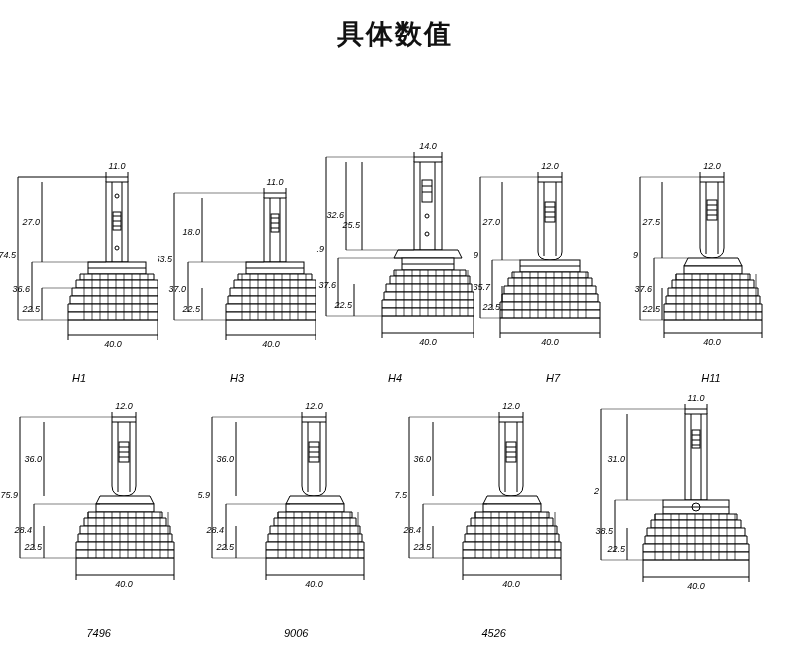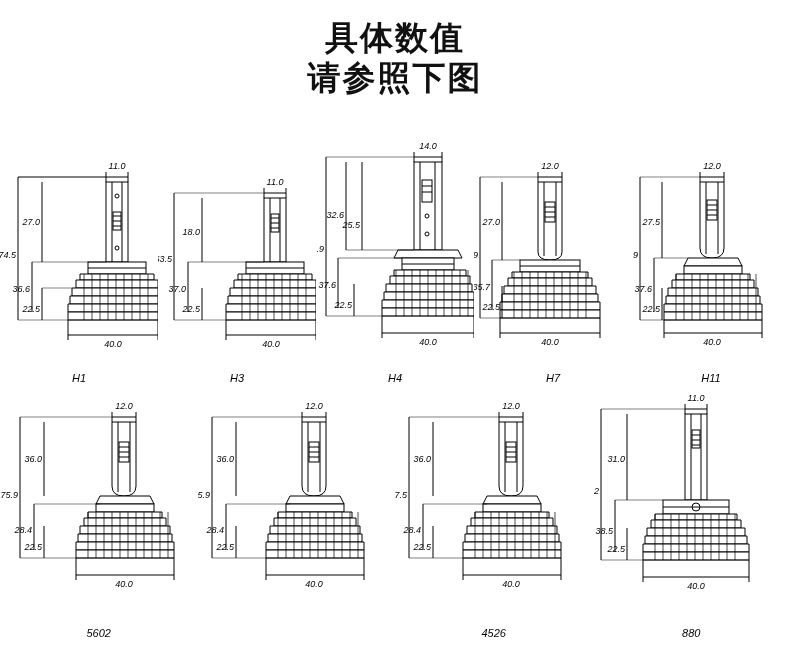--- a/index.html
+++ b/index.html
@@ -11,21 +11,21 @@
     position:relative;
     overflow:hidden;
   }
   #title{
     text-align:center;
     padding-top:18px;
     line-height:1.22;
   }
   #title .line{
     font-family:"DejaVu Sans", sans-serif;
-    font-size:33px;
+    font-size:27px;
     font-weight:bold;
     letter-spacing:2px;
     color:#111;
   }
   #grid{
     position:absolute;
     top:140px;left:0;
     width:790px;
   }
   .row{
@@ -51,21 +51,20 @@
     margin-top:12px;
   }
   .row2 .cell{height:255px;}
   text{font-family:"Liberation Sans", sans-serif;}
 </style>
 </head>
 <body>
 
 <div id="title">
   <div class="line">具体数值</div>
-  <div class="line">请参照下图</div>
 </div>
 
 <div id="grid">
 
   <div class="row row1">
 
     <div class="cell">
       <svg width="158" height="240" viewBox="0 0 158 240">
         <g stroke="#000" fill="none" stroke-width="1">
 
@@ -421,21 +420,21 @@
           <text x="124" y="19">12.0</text>
           <text x="124" y="197">40.0</text>
         </g>
         <g font-size="9" fill="#000" text-anchor="end">
           <text x="18" y="108">75.9</text>
           <text x="42" y="72">36.0</text>
           <text x="32" y="143">28.4</text>
           <text x="42" y="160">22.5</text>
         </g>
       </svg>
-      <div class="caption">5602</div>
+      <div class="caption">7496</div>
     </div>
 
     <div class="cell">
       <svg width="197" height="245" viewBox="0 0 197 245">
         <g stroke="#000" fill="none" stroke-width="1">
           <line x1="104" y1="22" x2="104" y2="32"></line>
           <line x1="128" y1="22" x2="128" y2="32"></line>
           <line x1="104" y1="27" x2="128" y2="27"></line>
           <path d="M104 32 L128 32 L128 96 Q128 106 116 106 Q104 106 104 96 Z" fill="#fff"></path>
           <line x1="110" y1="32" x2="110" y2="102"></line>
@@ -480,20 +479,21 @@
           <text x="116" y="19">12.0</text>
           <text x="116" y="197">40.0</text>
         </g>
         <g font-size="9" fill="#000" text-anchor="end">
           <text x="12" y="108">75.9</text>
           <text x="36" y="72">36.0</text>
           <text x="26" y="143">28.4</text>
           <text x="36" y="160">22.5</text>
         </g>
       </svg>
+      <div class="caption">9006</div>
     </div>
 
     <div class="cell">
       <svg width="197" height="245" viewBox="0 0 197 245">
         <g stroke="#000" fill="none" stroke-width="1">
           <line x1="104" y1="22" x2="104" y2="32"></line>
           <line x1="128" y1="22" x2="128" y2="32"></line>
           <line x1="104" y1="27" x2="128" y2="27"></line>
           <path d="M104 32 L128 32 L128 96 Q128 106 116 106 Q104 106 104 96 Z" fill="#fff"></path>
           <line x1="110" y1="32" x2="110" y2="102"></line>
@@ -599,17 +599,16 @@
           <text x="103" y="11">11.0</text>
           <text x="103" y="199">40.0</text>
         </g>
         <g font-size="9" fill="#000" text-anchor="end">
           <text x="6" y="104">80.2</text>
           <text x="32" y="72">31.0</text>
           <text x="20" y="144">38.5</text>
           <text x="32" y="162">22.5</text>
         </g>
       </svg>
-      <div class="caption">880</div>
     </div>
   </div>
 
 </div>
 
 </body></html>

